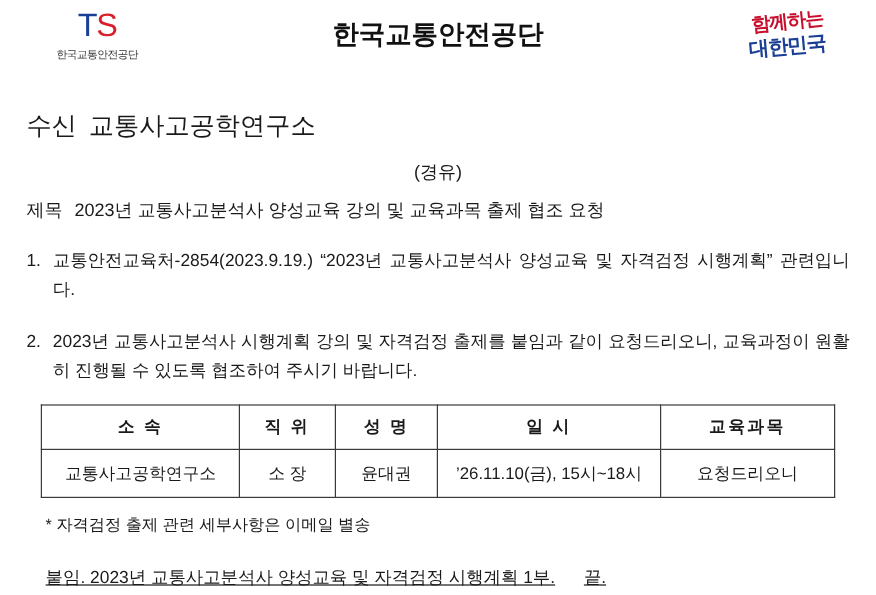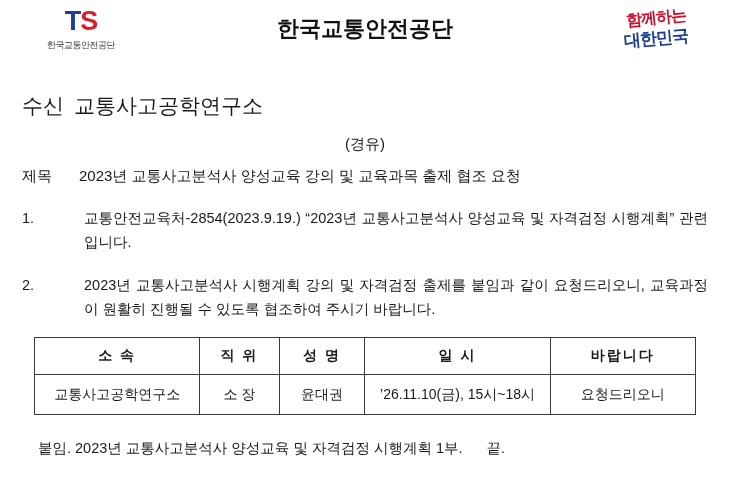--- a/index.html
+++ b/index.html
@@ -23,21 +23,21 @@
   }
   .logo-block {
     position: absolute;
     left: 26px;
     top: 8px;
     width: 110px;
     text-align: center;
   }
   .logo-mark {
     font-size: 27px;
-    font-weight: bold;
+    font-weight: normal;
     letter-spacing: -1px;
     line-height: 1;
     font-family: "Liberation Sans", sans-serif;
   }
   .logo-mark .t { color: #1b3f94; }
   .logo-mark .s { color: #d81f2a; }
   .logo-caption {
     margin-top: 4px;
     font-size: 9px;
     color: #333;
@@ -94,36 +94,35 @@
   .addr-line .label { margin-right: 10px; }
   .via-line {
     margin-top: 9px;
     font-size: 15px;
     text-align: center;
   }
   .subject-line {
     margin-top: 9px;
     font-size: 15px;
   }
-  .subject-line .label { margin-right: 27px; }
+  .subject-line .label { margin-right: 10px; }
 
   .para {
     margin-top: 20px;
     display: flex;
     font-size: 14.5px;
     line-height: 1.62;
   }
   .para .num {
     width: 22px;
     flex: 0 0 22px;
   }
   .para .txt {
     flex: 1;
     text-align: justify;
-    margin-left: 40px;
   }
 
   
   .tbl-wrap {
     margin: 16px 12px 0 12px;
   }
   table.info {
     width: 100%;
     border-collapse: collapse;
     table-layout: fixed;
@@ -147,20 +146,21 @@
   col.c4 { width: 28%; }
   col.c5 { width: 22%; }
 
   .note {
     margin: 13px 0 0 16px;
     font-size: 13.5px;
   }
   .attach {
     margin: 22px 0 0 16px;
     font-size: 14.5px;
+    text-decoration: underline;
   }
   .attach .end { margin-left: 24px; }
 </style>
 </head>
 <body>
 
 <div class="doc-header">
   <div class="logo-block">
     <div class="logo-mark"><span class="t">T</span><span class="s">S</span></div>
     <div class="logo-caption">한국교통안전공단</div>
@@ -202,33 +202,34 @@
           <col class="c3">
           <col class="c4">
           <col class="c5">
       </colgroup>
       <thead>
         <tr>
           <th>소 속</th>
           <th>직 위</th>
           <th>성 명</th>
           <th>일 시</th>
-          <th>바랍니다</th>
+          <th>교육과목</th>
         </tr>
       </thead>
       <tbody>
         <tr>
           <td>교통사고공학연구소</td>
           <td>소 장</td>
           <td>윤대권</td>
           <td>’26.11.10(금), 15시~18시</td>
           <td>요청드리오니</td>
         </tr>
       </tbody>
     </table>
   </div>
 
+  <div class="note">* 자격검정 출제 관련 세부사항은 이메일 별송</div>
 
   <div class="attach">
     <span>붙임. 2023년 교통사고분석사 양성교육 및 자격검정 시행계획 1부.</span><span class="end">끝.</span>
   </div>
 
 </div>
 
 </body></html>

